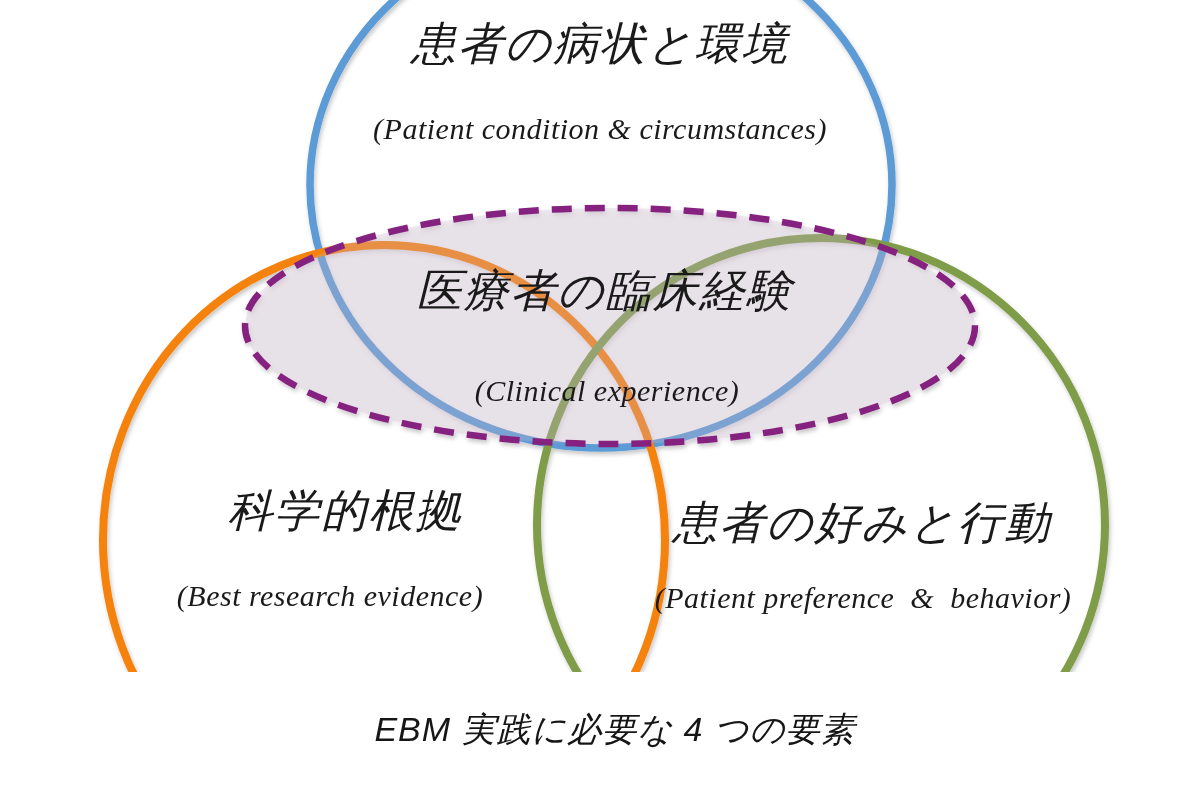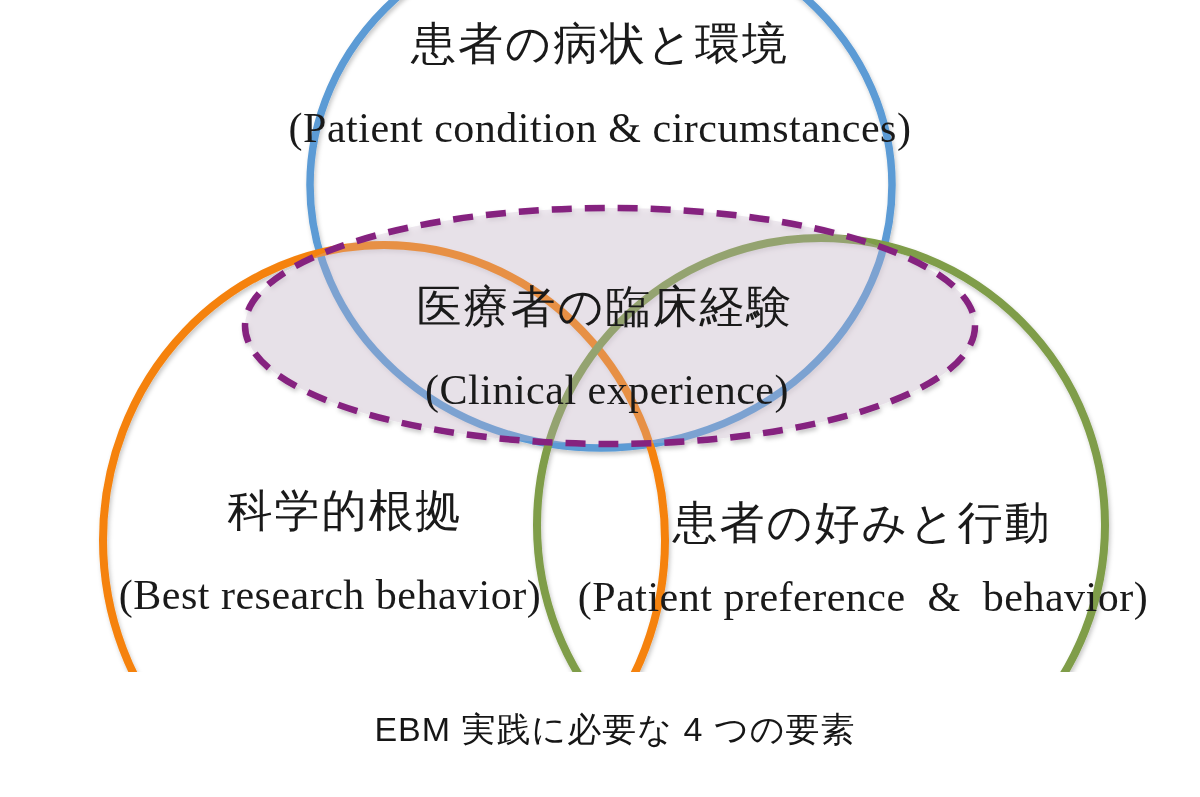--- a/index.html
+++ b/index.html
@@ -20,29 +20,30 @@
     left: 0;
     top: 0;
   }
   .txt {
     position: absolute;
     transform: translate(-50%, -50%);
     white-space: pre;
     color: #1a1a1a;
     text-align: right;
     line-height: 1.1;
+    font-style: italic;
   }
   .txt.ja {
     font-family: "Liberation Serif", serif;
     font-size: 45px;
     letter-spacing: 2px;
   }
   .txt.en {
     font-family: "Liberation Serif", serif;
-    font-size: 42px;
+    font-size: 30px;
     letter-spacing: 0.5px;
   }
   .txt.caption {
     font-family: "Liberation Sans", sans-serif;
     font-size: 34px;
     font-weight: 500;
     letter-spacing: 1px;
     color: #161616;
   }
 </style>
@@ -68,24 +69,24 @@
 
       <ellipse cx="821" cy="525" rx="284" ry="287" stroke-width="8" stroke="#7F9D48"></ellipse>
 
       <ellipse cx="610" cy="326" rx="365" ry="118" stroke-width="6.5" stroke-dasharray="20 13" stroke-linecap="butt" stroke="#85217F" fill="rgba(198,178,203,0.3)"></ellipse>
     </g>
   </svg>
 
   <div class="txt ja" style="left:600px; top:45px;">患者の病状と環境</div>
   <div class="txt en" style="left:600px; top:128px;">(Patient condition &amp; circumstances)</div>
 
-  <div class="txt ja" style="left:605px; top:308px;">医療者の臨床経験</div>
+  <div class="txt ja" style="left:605px; top:292px;">医療者の臨床経験</div>
   <div class="txt ja" style="left:345px; top:512px;">科学的根拠</div>
 
   <div class="txt en" style="left:607px; top:390px;">(Clinical experience)</div>
-  <div class="txt en" style="left:330px; top:595px;">(Best research behavior)</div>
+  <div class="txt en" style="left:330px; top:595px;">(Best research evidence)</div>
 
   <div class="txt ja" style="left:862px; top:513px;margin-top:11px;">患者の好みと行動</div>
   <div class="txt en" style="left:863px; top:597px;">(Patient preference  &amp;  behavior)</div>
 
   <div class="txt caption" style="left:615px; top:730px;">EBM 実践に必要な 4 つの要素</div>
 
 </div>
 
 </body></html>

